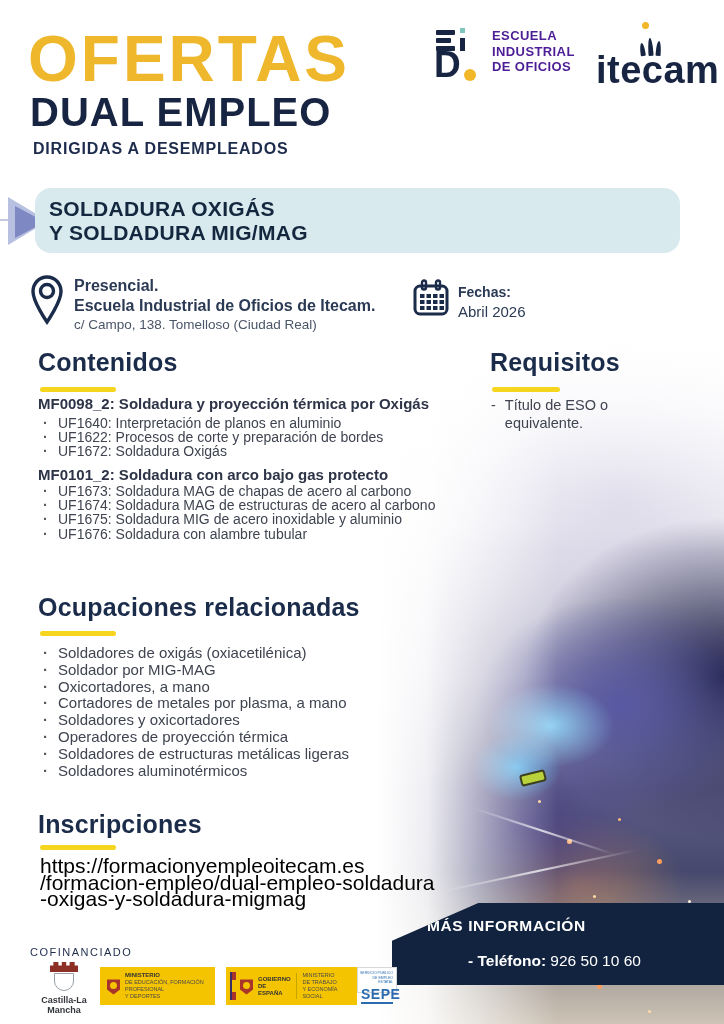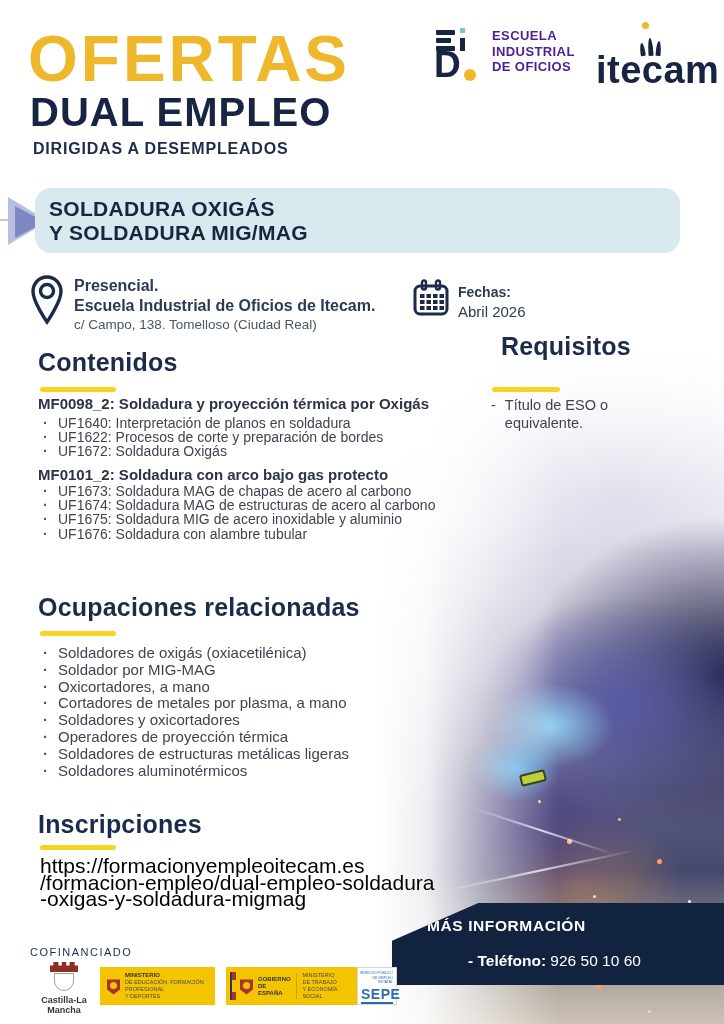--- a/index.html
+++ b/index.html
@@ -120,21 +120,21 @@
   .gbar1 { left:100px; width:115px; }
   .gbar2 { left:226px; width:131px; }
   .arms { width:13px; height:17px; margin-left:7px; background:#A8342A;
     clip-path:polygon(0 12%,100% 12%,100% 70%,50% 100%,0 70%); position:relative; flex:0 0 auto; }
   .arms::before { content:""; position:absolute; left:3px; top:4px; width:7px; height:7px; background:#F5C400; border-radius:50%; }
   .mini { font-size:5.5px; line-height:7px; color:#4a4a4a; margin-left:5px; }
   .mini .b { font-weight:700; font-size:6px; color:#333; }
   .flagcol { width:6px; height:28px; margin-left:4px; flex:0 0 auto;
     background:linear-gradient(180deg,#A8342A 0 30%,#F5C400 30% 70%,#A8342A 70% 100%); border-left:2px solid #3b2f6b; }
   .gdiv { width:1px; height:26px; background:#c9a400; margin:0 5px; flex:0 0 auto; }
-  .sepe { position:absolute; left:357px; top:967px; width:40px; height:38px; background:#ffffff; border:1px solid #d8d8d8; }
+  .sepe { position:absolute; left:357px; top:967px; width:40px; height:26px; background:#ffffff; border:1px solid #d8d8d8; }
   .sepe .cap { font-size:3.5px; line-height:4.5px; color:#2B6CB0; text-align:right; padding:3px 3px 0 0; }
   .sepe .word { font-size:14px; font-weight:700; color:#2B6CB0; text-align:center; letter-spacing:.5px; border-bottom:2px solid #2B6CB0; margin:1px 3px 0 3px; }
 </style>
 </head>
 <body>
 
 <div class="canvas">
 
   <div class="photo">
     <div class="clamp"></div>
@@ -213,37 +213,37 @@
     <div class="lab">Fechas:</div>
     <div class="val">Abril 2026</div>
   </div>
 
   <div class="h2" style="left:38px; top:348px;">Contenidos</div>
   <div class="rule" style="left:40px; top:387px;"></div>
 
   <div class="mod" style="top:396px;">
     <div class="mh">MF0098_2: Soldadura y proyección térmica por Oxigás</div>
     <ul class="blist">
-      <li>UF1640: Interpretación de planos en soldadura</li>
+      <li>UF1640: Interpretación de planos en aluminio</li>
       <li>UF1622: Procesos de corte y preparación de bordes</li>
       <li>UF1672: Soldadura Oxigás</li>
     </ul>
   </div>
 
   <div class="mod" style="top:467px;">
     <div class="mh" style="margin-bottom:0;">MF0101_2: Soldadura con arco bajo gas protecto</div>
     <ul class="blist">
       <li>UF1673: Soldadura MAG de chapas de acero al carbono</li>
       <li>UF1674: Soldadura MAG de estructuras de acero al carbono</li>
       <li>UF1675: Soldadura MIG de acero inoxidable y aluminio</li>
       <li>UF1676: Soldadura con alambre tubular</li>
     </ul>
   </div>
 
-  <div class="h2" style="left:490px; top:332px;margin-left:11px;">Requisitos</div>
+  <div class="h2" style="left:490px; top:348px;">Requisitos</div>
   <div class="rule" style="left:492px; top:387px; width:68px;"></div>
   <div class="req-item">
     <span>-</span>
     <span class="txt">Título de ESO o equivalente.</span>
   </div>
 
   <div class="h2" style="left:38px; top:593px;">Ocupaciones relacionadas</div>
   <div class="rule" style="left:40px; top:631px;"></div>
   <ul class="blist wide" style="position:absolute; left:38px; top:645px;">
     <li>Soldadores de oxigás (oxiacetilénica)</li>

